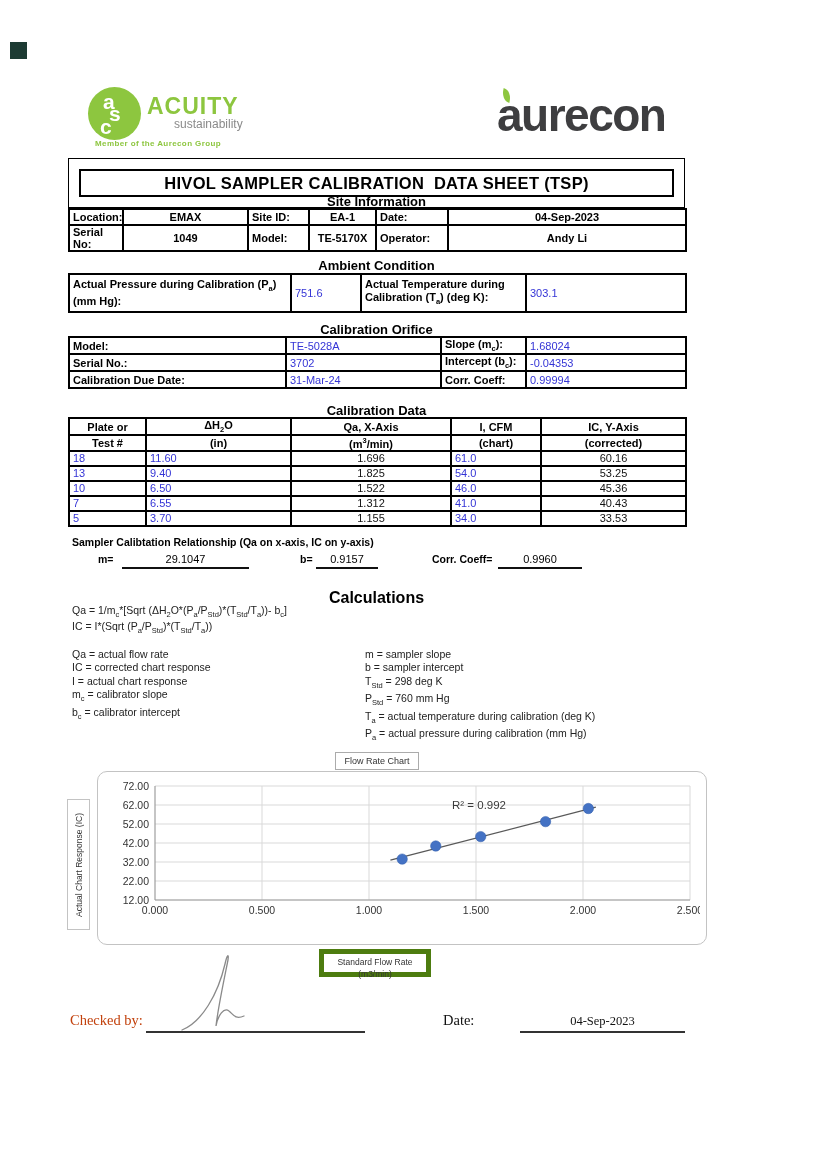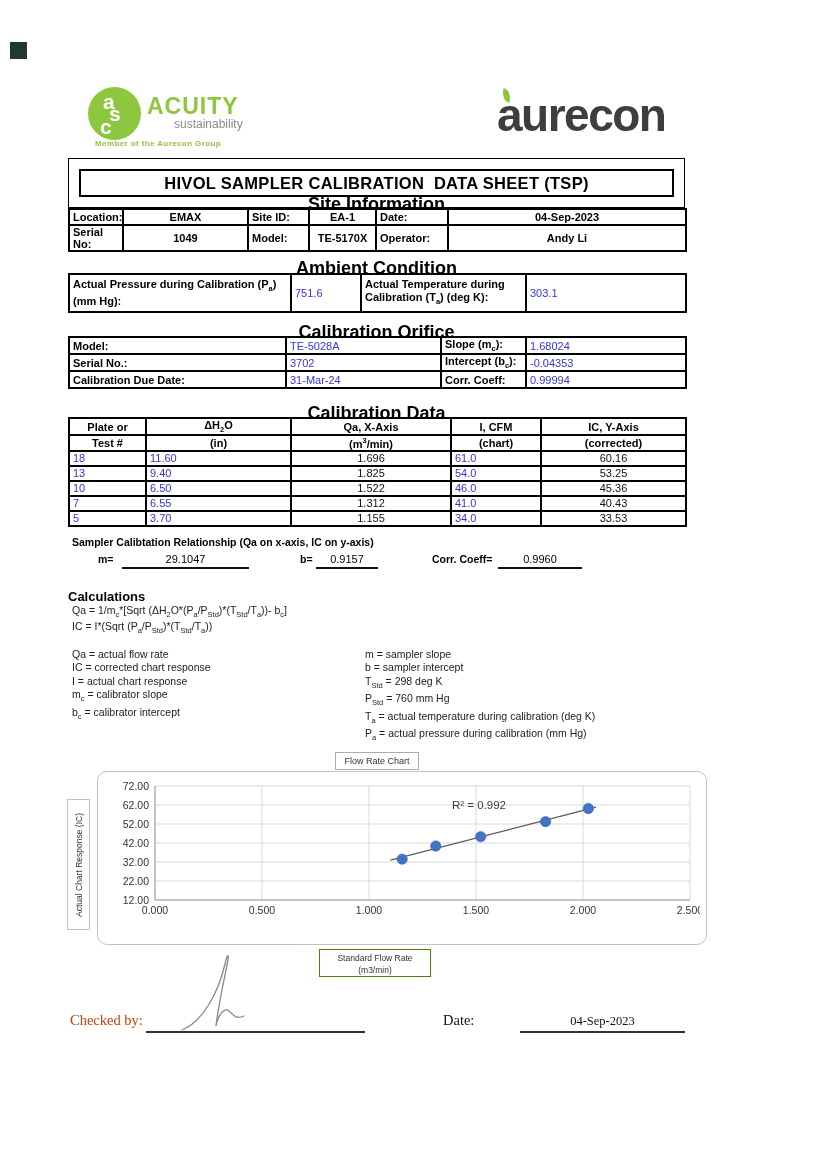--- a/index.html
+++ b/index.html
@@ -28,21 +28,21 @@
   .aurecon { left:497px; top:92px; font-size:46px; font-weight:800; color:var(--brand-dark,#3e3e40);
     letter-spacing:-1.5px; line-height:1; }
   .aurecon-leaf { position:absolute; left:5px; top:-3px; width:9px; height:13px;
     background:var(--accent-green,#8dc63f); border-radius:0 95% 0 95%; transform:rotate(14deg); }
 
   
   .title-box { left:68px; top:158px; width:617px; border:1.5px solid #000; padding:10px; background:#fff; }
   .title-inner { border:2.5px solid #000; text-align:center; font-weight:bold; font-size:16.5px;
     line-height:24px; letter-spacing:0.3px; white-space:pre; }
 
-  .section-heading { left:68px; width:617px; text-align:center; font-weight:bold; font-size:18px; }
+  .section-heading { left:68px; width:617px; text-align:center; font-weight:bold; font-size:13px; }
 
   table.sheet { border-collapse:collapse; table-layout:fixed; width:617px; background:#fff; }
   table.sheet td { border:2px solid #000; font-size:11px; padding:0 3px; overflow:hidden; }
   td.lbl { font-weight:bold; text-align:left; }
   td.val { font-weight:bold; text-align:center; }
   td.blu { color:var(--value-blue,#3434d6); text-align:left;border-radius:9px; }
   td.blk { color:#111; text-align:center; }
   td.hdr { font-weight:bold; text-align:center; }
   .si-table td { height:15.5px; }
   .ac-table td { height:38px; line-height:13px; vertical-align:middle; }
@@ -51,35 +51,35 @@
   sub { font-size:7.5px; }
   sup { font-size:7.5px; }
 
   
   .rel-heading { left:72px; top:536px; font-size:10.5px; font-weight:bold; }
   .rel-lbl { top:553px; font-size:10.5px; font-weight:bold; }
   .rel-val { top:553px; font-size:11px; text-align:center; }
   .rel-line { top:567px; border-bottom:2.5px solid #111; height:0; }
 
   
-  .calc-heading { left:68px; top:589px; width:617px; font-weight:bold; font-size:13px; }
+  .calc-heading { left:68px; top:589px; width:617px; text-align:center; font-weight:bold; font-size:16px; }
   .formula { left:72px; font-size:10.5px; color:#222; }
   .defs { font-size:10.5px; color:#222; line-height:13.4px; }
 
   
   .chart-title-box { left:335px; top:752px; width:84px; height:18px; border:1px solid #ababab;
     font-size:9px; text-align:center; line-height:16px; color:#333; background:#fff; }
   .chart-container { left:97px; top:771px; width:610px; height:174px;
     border:1.5px solid #c3c3c3; border-radius:10px; background:#fff; }
   .ylabel-box { left:67px; top:799px; width:23px; height:131px; border:1px solid #c3c3c3;
     display:flex; align-items:center; justify-content:center; background:#fff; }
   .ylabel-box span { transform:rotate(-90deg); white-space:nowrap; font-size:8.5px; color:#333; }
   .chart-svg { left:100px; top:777px; }
   svg text { font-family:"Liberation Sans", sans-serif; }
-  .xlabel-box { left:319px; top:949px; width:112px; height:28px; border:1px solid #4d7c0f;
+  .xlabel-box { left:319px; top:949px; width:112px; height:28px; border:5px solid #4d7c0f;
     font-size:8.5px; text-align:center; line-height:12px; padding-top:2px; color:#333; background:#fff; }
 
   
   .serif { font-family:"Liberation Serif", serif; }
   .checked-label { left:70px; top:1012px; font-size:14.5px; color:#c2410c; }
   .checked-line { left:146px; top:1031px; width:219px; border-bottom:2px solid #333; height:0; }
   .signature { left:168px; top:950px; }
   .date-label { left:443px; top:1012px; font-size:14.5px; color:#111; }
   .date-line { left:520px; top:1031px; width:165px; border-bottom:2px solid #333; height:0; }
   .date-value { left:520px; top:1014px; width:165px; text-align:center; font-size:12.5px; color:#111; }

